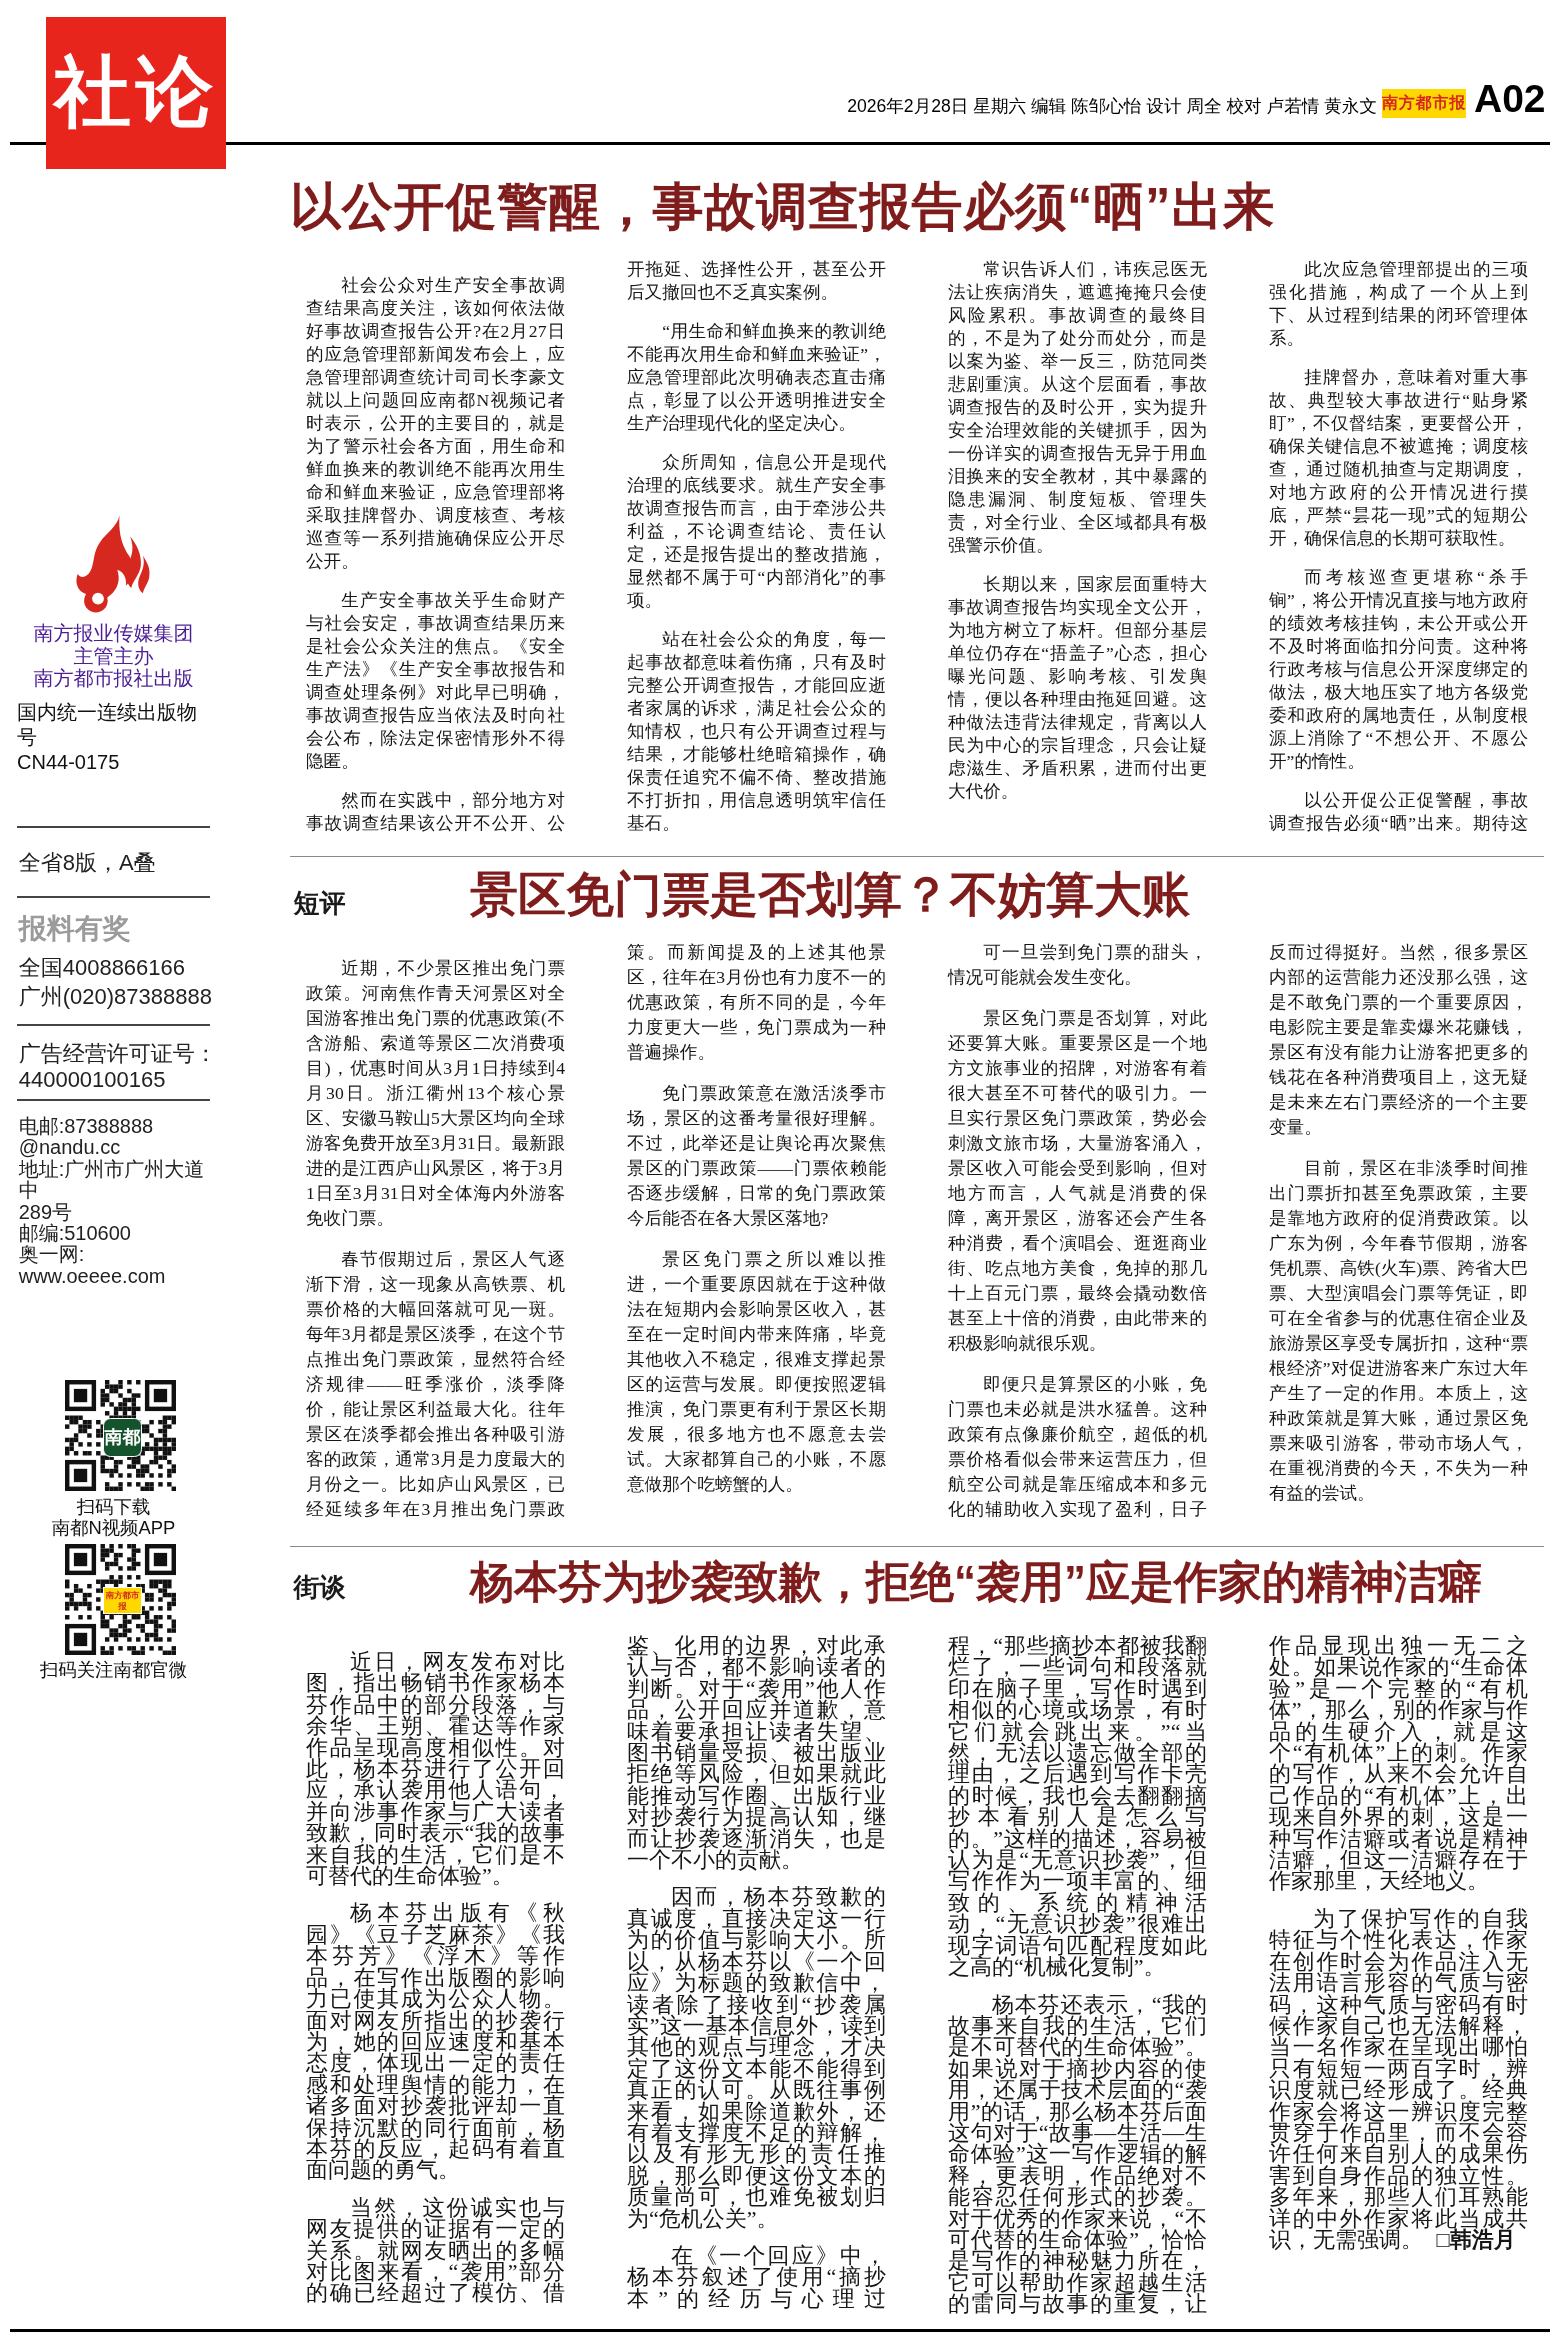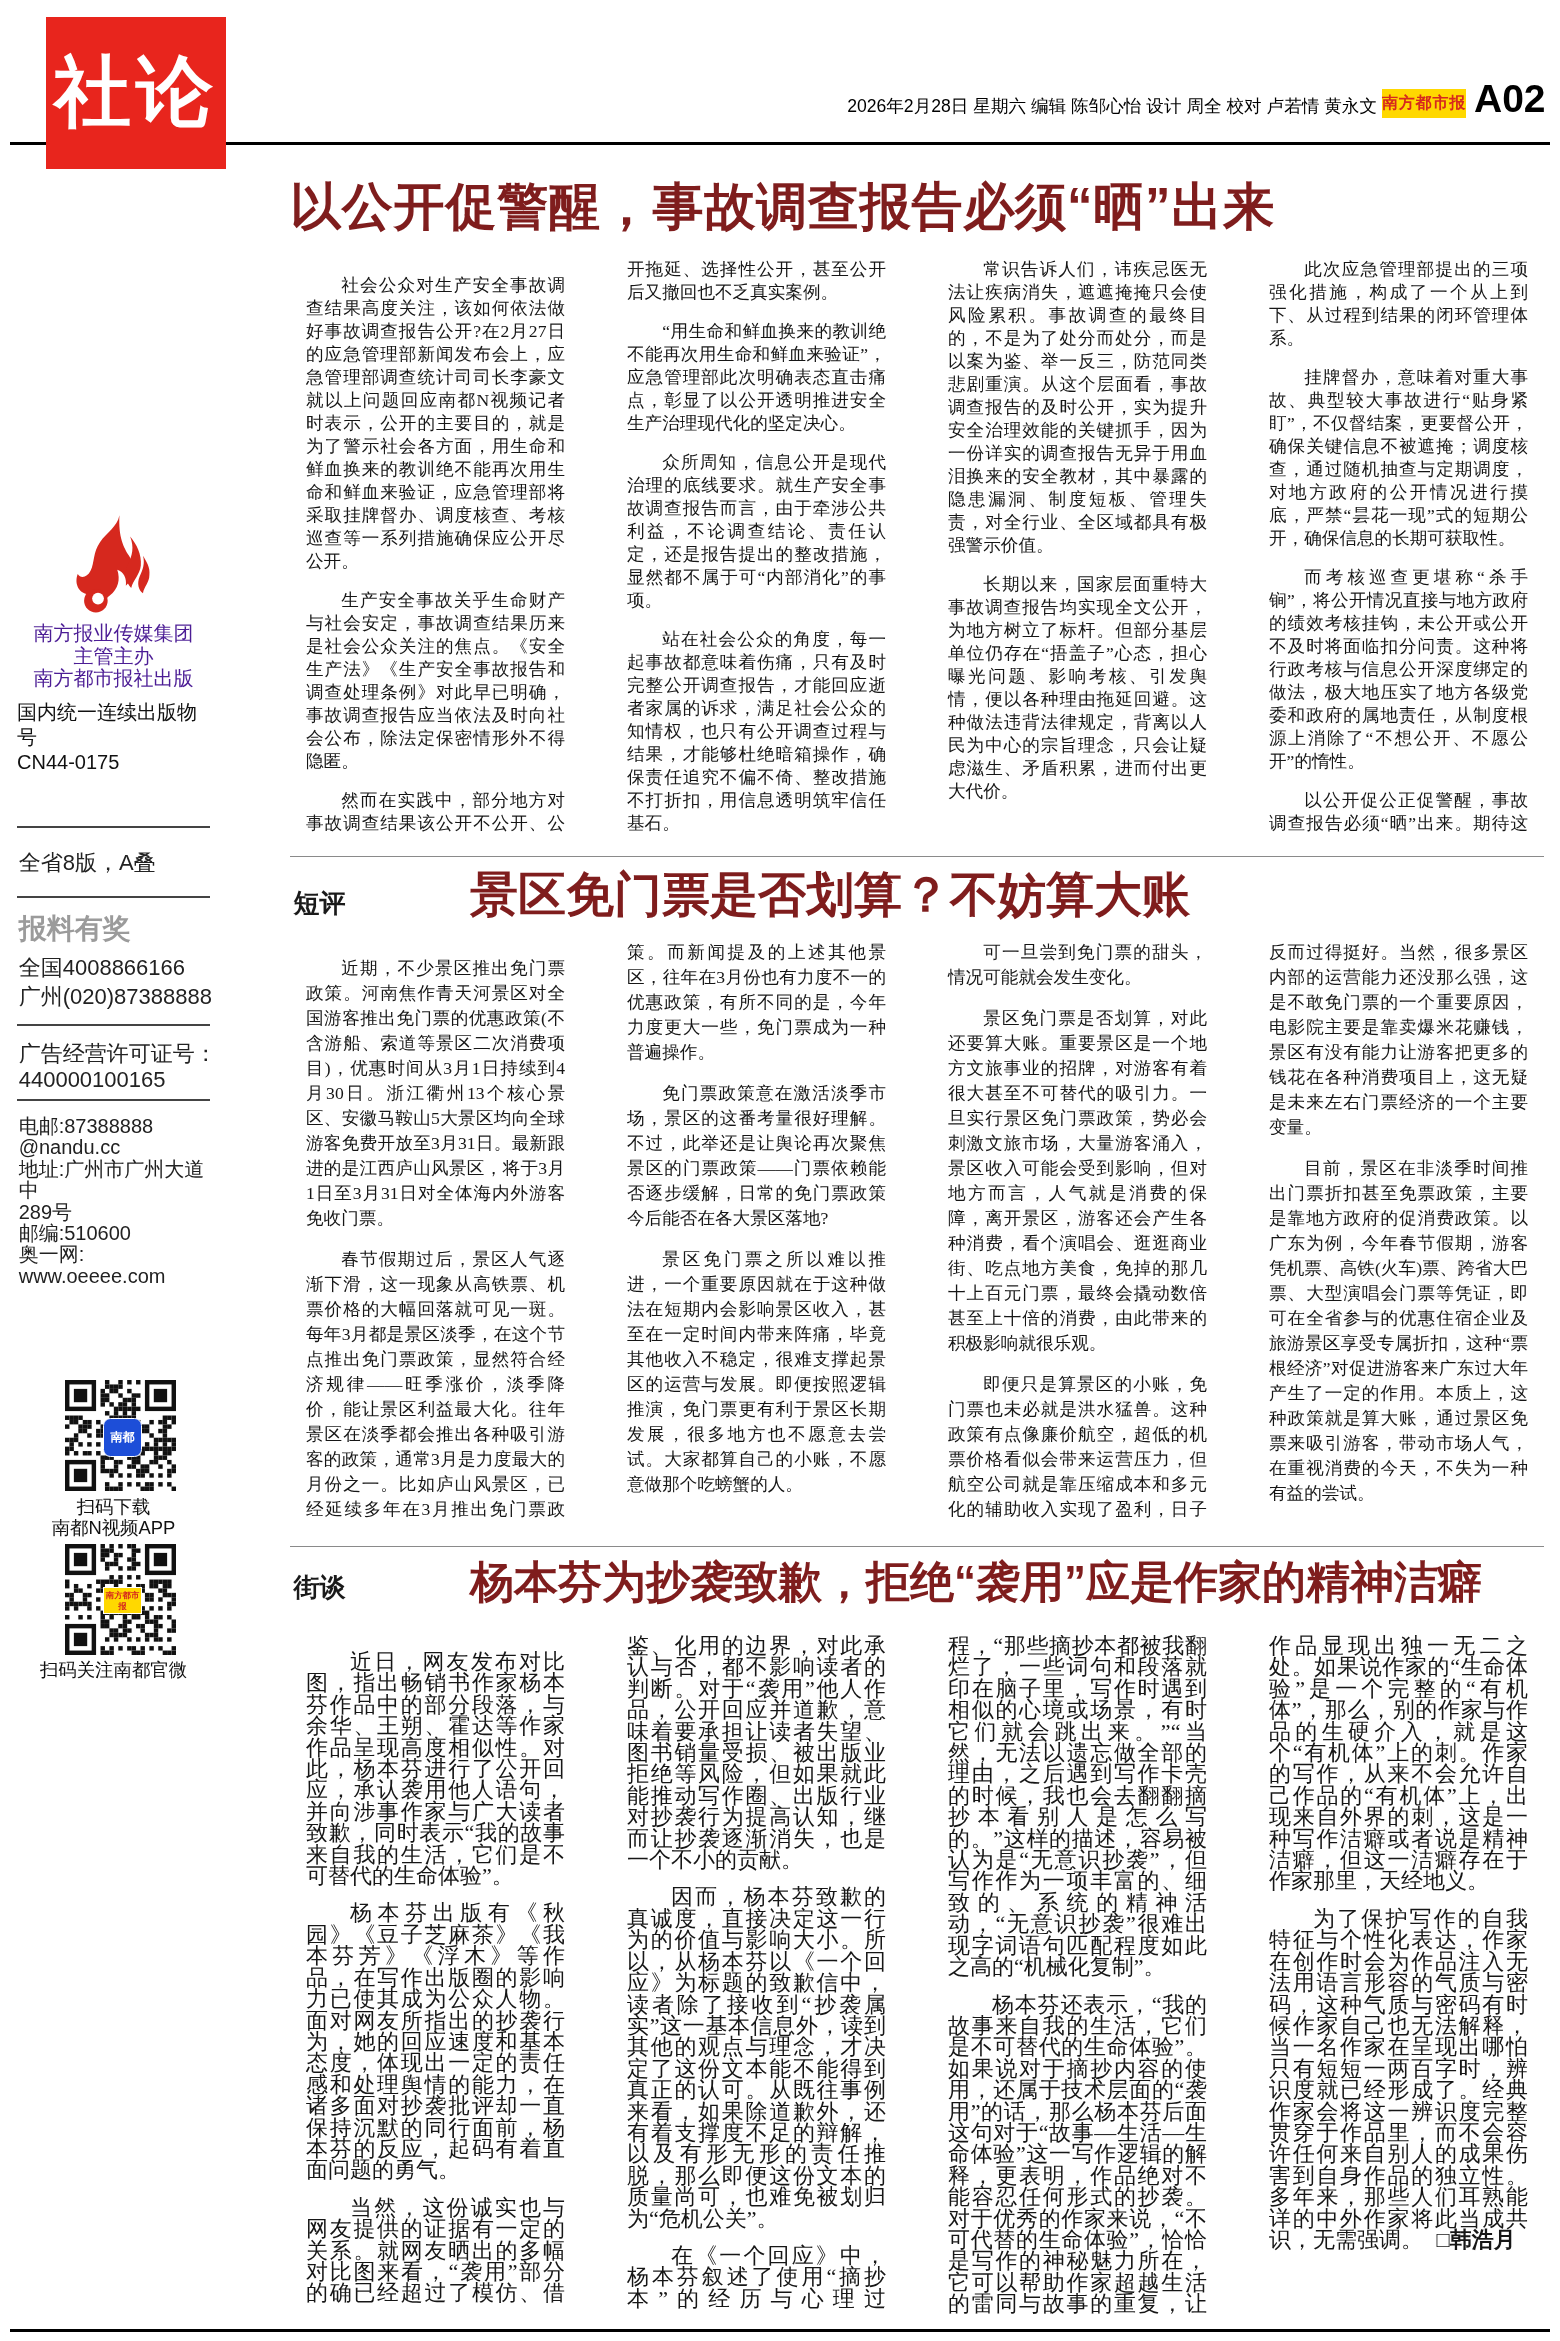--- a/index.html
+++ b/index.html
@@ -29,22 +29,22 @@
   .sb-rule{position:absolute;left:0;width:193px;height:1.7px;background:#444;}
   .sb-line{position:absolute;left:1.7px;font-size:22px;color:#222;font-family:"Liberation Sans",sans-serif;white-space:nowrap;}
   .tip-title{position:absolute;left:1.7px;top:910px;font-size:28px;font-weight:bold;color:#9b9b9b;
         font-family:"Liberation Sans",sans-serif;}
   .contact{position:absolute;left:1.7px;top:1116px;font-size:20px;line-height:21.4px;color:#222;
         font-family:"Liberation Sans",sans-serif;}
   .qr-wrap{position:absolute;left:48px;width:111px;height:111px;}
   .qr-wrap svg{width:111px;height:111px;display:block;}
   .qr-badge{position:absolute;display:flex;align-items:center;justify-content:center;
         font-family:"Liberation Sans",sans-serif;font-weight:900;text-align:center;}
-  .badge-app{left:38px;top:38px;width:37px;height:37px;background:#1d4ed8;border-radius:7.5px;
-        color:#fff;font-size:12px;line-height:13.4px;border:1.7px solid #fff;}
+  .badge-app{left:38px;top:38px;width:37px;height:37px;background:#14532d;border-radius:7.5px;
+        color:#fff;font-size:18px;line-height:13.4px;border:1.7px solid #fff;}
   .badge-paper{left:38px;top:43px;width:37px;height:25px;background:#ffd800;color:#d6281e;
         font-size:8.4px;border:1.7px solid #fff;}
   .qr-cap{position:absolute;left:0;width:193px;text-align:center;font-size:18.4px;line-height:21px;
         color:#111;font-family:"Liberation Sans",sans-serif;}
 
   
   .articles{position:absolute;left:290px;top:0;width:1254px;}
   .headline{position:absolute;font-family:"Liberation Sans","DejaVu Sans",sans-serif;font-weight:700;
         color:#7f1d1d;white-space:nowrap;}
   .t1{top:173px;left:0;font-size:51px;letter-spacing:0.8px;}

